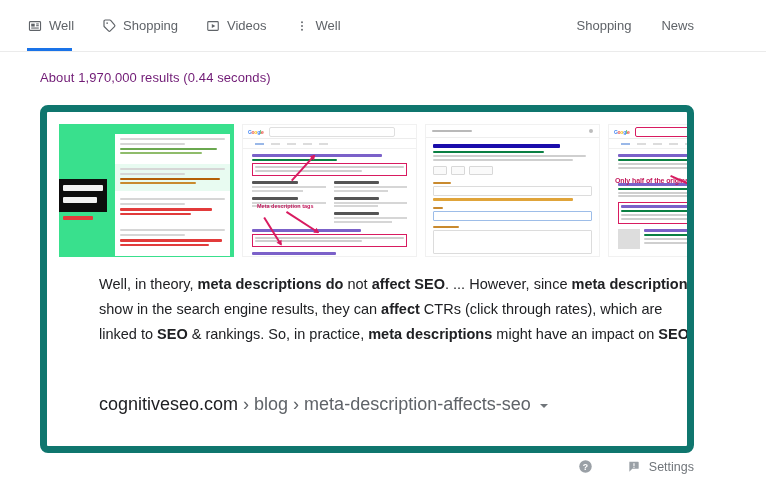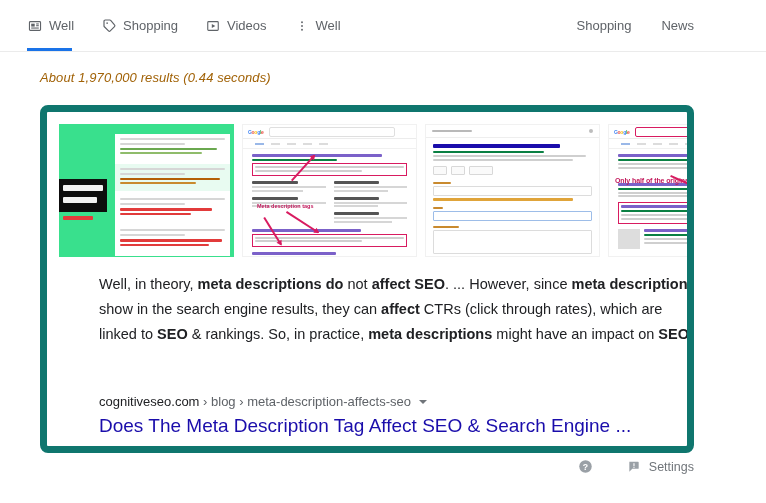--- a/index.html
+++ b/index.html
@@ -64,24 +64,23 @@
     font-size:13px;
     color:#5f6368;
     margin-left:30px;
     cursor:pointer;
     white-space:nowrap;
   }
 
   
   .stats{
     font-size:13px;
-    color:#a16207;
+    color:#701a75;
     padding:18px 0 0 40px;
     letter-spacing:.1px;
-    font-style:italic;
   }
 
   
   .card{
     position:absolute;
     left:40px;
     top:105px;
     width:654px;
     height:348px;
     border:7px solid #0f766e;
@@ -192,21 +191,21 @@
     left:52px;
     top:160px;
     width:600px;
     font-size:14.5px;
     line-height:25px;
     color:#202124;
   }
   .snippet b{font-weight:bold;}
 
   .src{
-    position:absolute;left:52px;top:282px;font-size:13px;color:#202124;
+    position:absolute;left:52px;top:282px;font-size:18px;color:#202124;
   }
   .src .dom{color:#202124;}
   .src .path{color:#5f6368;}
   .src .caret{
     display:inline-block;margin-left:4px;vertical-align:2px;
     border-left:4px solid transparent;border-right:4px solid transparent;border-top:4px solid #70757a;
     cursor:pointer;
   }
   .res-title{
     position:absolute;left:52px;top:302px;
@@ -461,21 +460,20 @@
   </div>
 
   <div class="snippet"><span>Well, in theory, </span><b>meta descriptions do</b><span> not </span><b>affect SEO</b><span>. ... However, since </span><b>meta descriptions</b><span> show in the search engine results, they can </span><b>affect</b><span> CTRs (click through rates), which are linked to </span><b>SEO</b><span> &amp; rankings. So, in practice, </span><b>meta descriptions</b><span> might have an impact on </span><b>SEO</b><span>.</span></div>
 
   <div class="src">
     <span class="dom">cognitiveseo.com</span>
     <span class="path">› blog › meta-description-affects-seo</span>
     <span class="caret"></span>
   </div>
 
-  <div class="res-title">Does The Meta Description Tag Affect SEO &amp; Search Engine ...</div>
 
 </div>
 
 <div class="foot">
   <div class="item">
     <span class="g">
       <svg width="15" height="15" viewBox="0 0 24 24">
           <circle cx="12" cy="12" r="10" fill="#9aa0a6"></circle>
         <text x="12" y="17" font-size="14" font-family="Liberation Sans, sans-serif" fill="#fff" text-anchor="middle" font-weight="bold">?</text>
         </svg>

